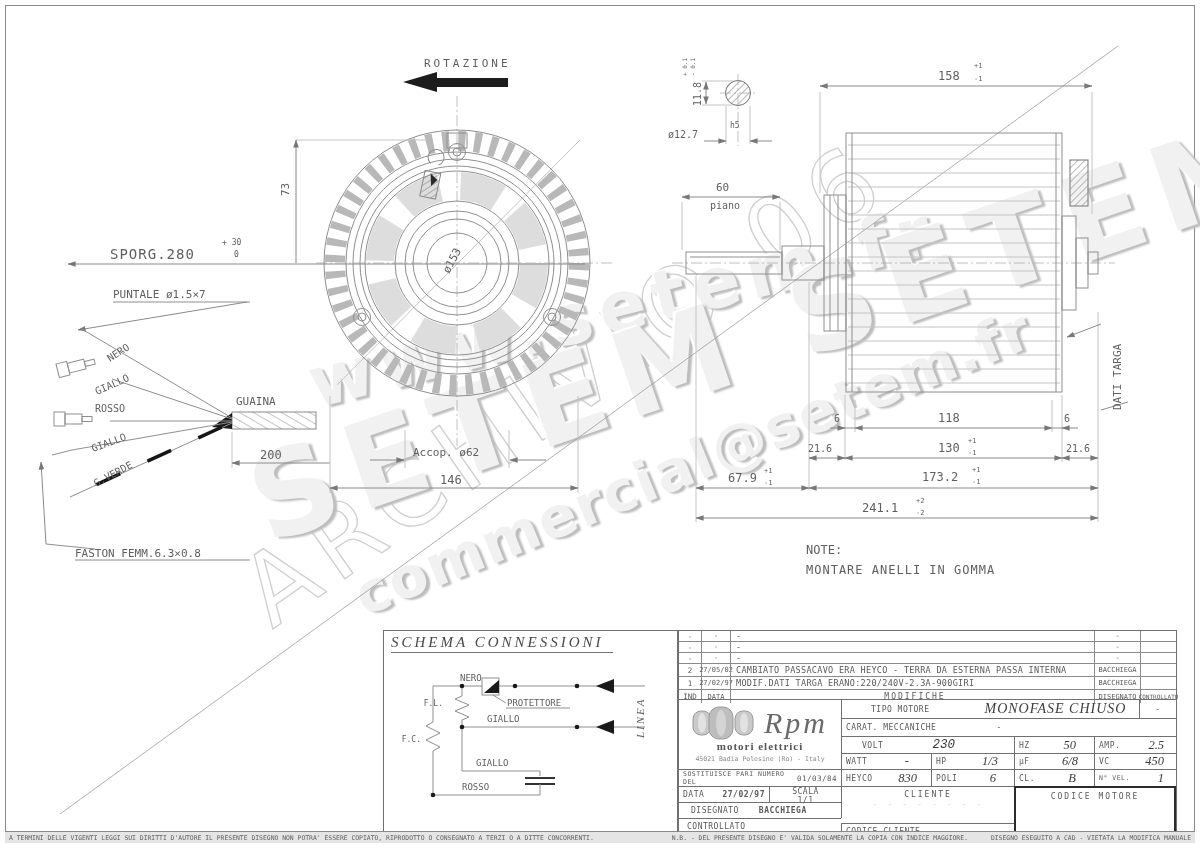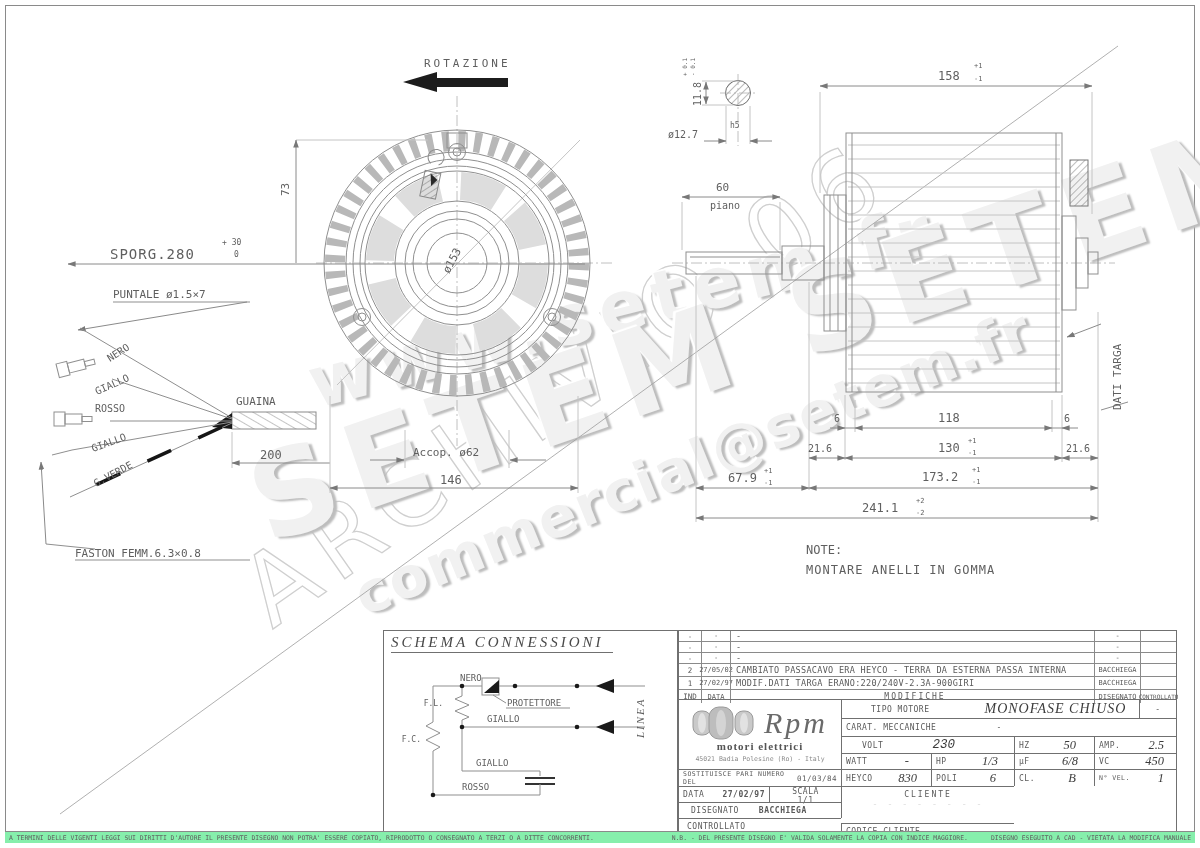--- a/index.html
+++ b/index.html
@@ -38,21 +38,21 @@
   .schema-title{position:absolute;left:7px;top:3px;font-family:"Liberation Serif",serif;
       font-style:italic;font-size:15px;letter-spacing:3px;color:#4a4a4a;
       border-bottom:1px solid #707070;padding:0 10px 1px 0;}
   
   .brand{font-family:"Liberation Serif",serif;font-style:italic;font-size:30px;color:#6a6a6a;letter-spacing:3px;line-height:1;}
   .brand-sub{font-family:"Liberation Serif",serif;font-weight:bold;font-size:11px;color:#555;letter-spacing:1px;}
   .brand-addr{font-size:6.5px;color:#8a8a8a;margin-top:3px;}
   
   .footer{position:absolute;left:5px;right:5px;bottom:5px;height:12px;border-top:1px solid #8a8a8a;
           display:flex;align-items:center;justify-content:space-between;
-          font-size:6.4px;color:#5f5f5f;padding:4px 4px;box-sizing:border-box;white-space:nowrap;z-index:4;background:#86efac;}
+          font-size:6.4px;color:#5f5f5f;padding:4px 4px;box-sizing:border-box;white-space:nowrap;z-index:4;background:#e5e5e5;}
   .ghost{color:#dcdcdc;font-size:9px;letter-spacing:2px;}
 </style>
 </head>
 <body>
 
 <div class="sheet">
   <div class="frame"></div>
 
   <div class="wm wm4">ARCHIVIO 06</div>
   <div class="wm wm1">www.setem.fr</div>
@@ -212,20 +212,23 @@
 
       <div class="cell" style="left:162px;top:155px;width:173px;height:32px;flex-direction:column;justify-content:flex-start;">
         <span class="lbl" style="margin-top:3px;letter-spacing:2px;">CLIENTE</span>
         <span class="ghost">- - - - - - - -</span>
       </div>
 
       <div class="cell" style="left:162px;top:192px;width:173px;height:15px;">
         <span class="lbl">CODICE CLIENTE</span>
       </div>
 
+      <div class="abs" style="left:335px;top:155px;width:162px;height:47px;border:2px solid #2c2c2c;display:flex;flex-direction:column;align-items:center;">
+        <span class="lbl" style="margin-top:4px;letter-spacing:2px;">CODICE MOTORE</span>
+      </div>
     </div>
   </div>
 
   <svg class="draw" width="1200" height="848" viewBox="0 0 1200 848">
     <defs>
       <marker id="ar" viewBox="0 0 10 10" refX="9.5" refY="5" markerWidth="8" markerHeight="8" orient="auto-start-reverse">
         <path d="M0,1.5 L10,5 L0,8.5 Z" fill="#787878"></path>
       </marker>
       <pattern id="hat" width="5" height="5" patternUnits="userSpaceOnUse" patternTransform="rotate(45)">
         <line x1="0" y1="0" x2="0" y2="5" stroke="#7a7a7a" stroke-width="1"></line>

